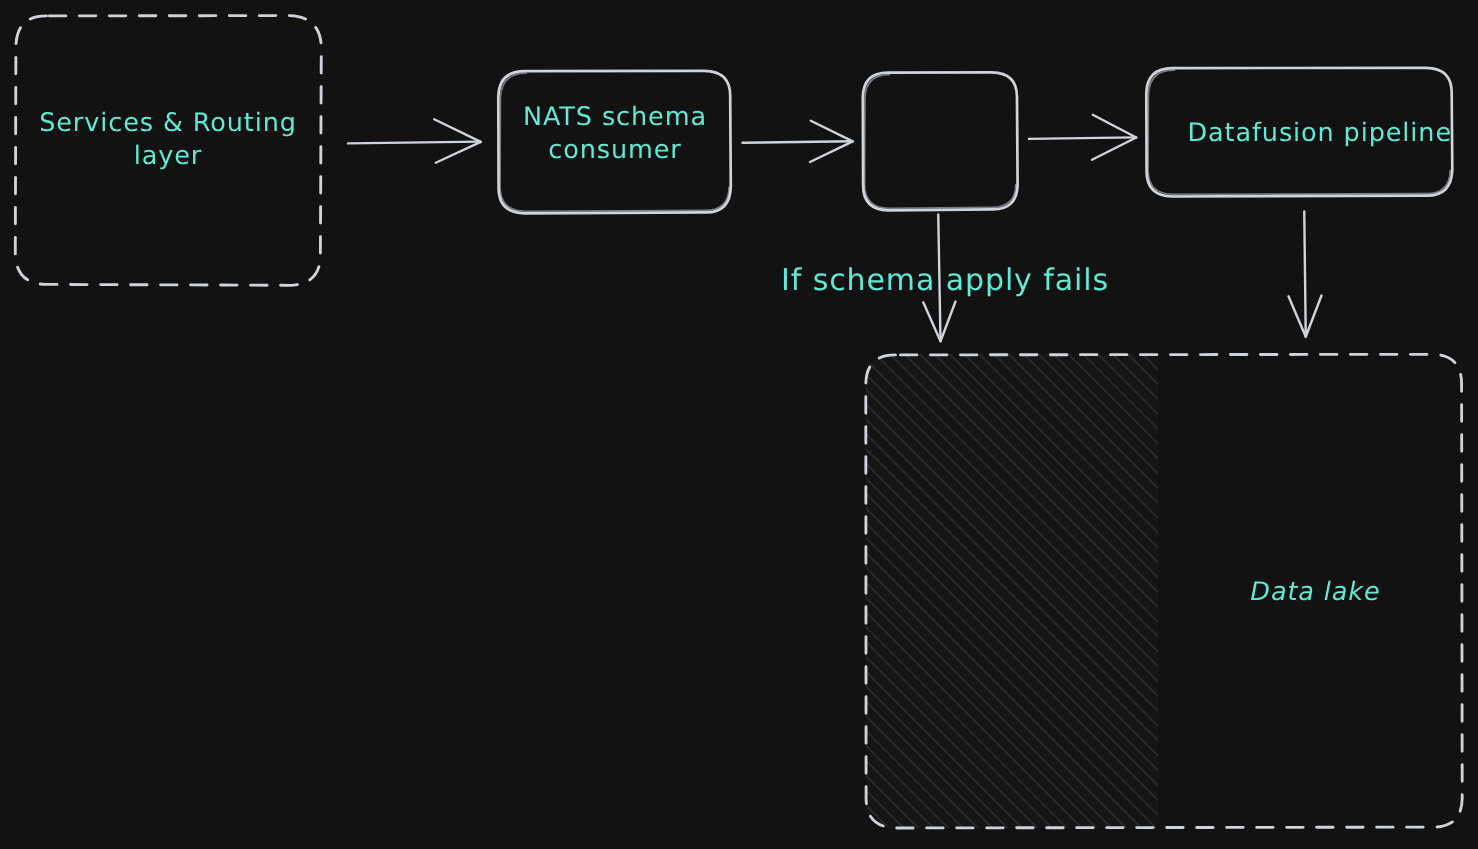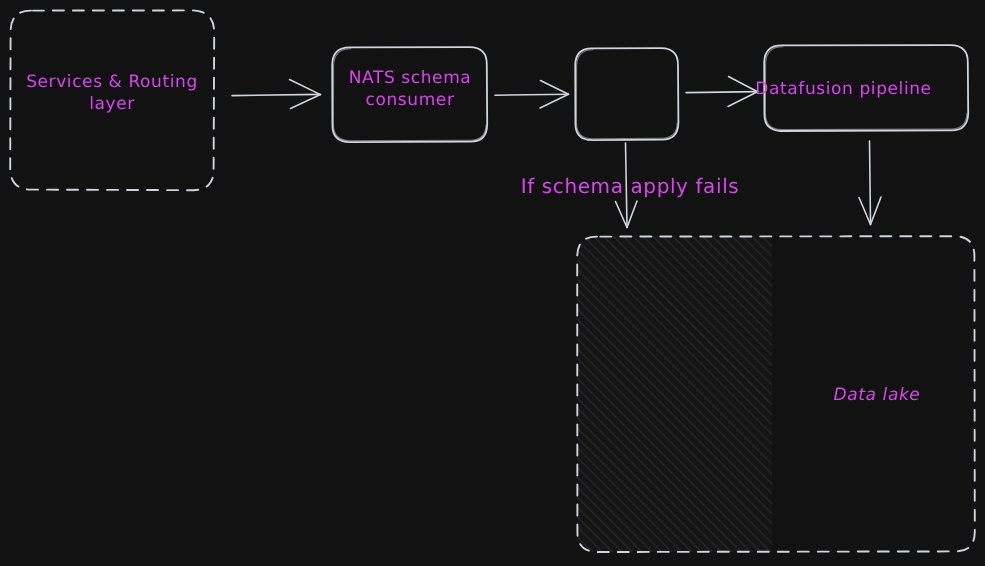--- a/index.html
+++ b/index.html
@@ -22,21 +22,21 @@
     position: absolute;
     top: 0;
     left: 0;
     width: 985px;
     height: 566px;
   }
   .node-label,
   .edge-label,
   .region-label {
     position: absolute;
-    color: #d946ef;
+    color: #5eead4;
     font-family: "DejaVu Sans", sans-serif;
     text-align: center;
     letter-spacing: 0.6px;
     line-height: 1.32;
     white-space: pre-line;
     pointer-events: none;
     text-rendering: geometricPrecision;
   }
   .node-label {
     font-size: 17px;
@@ -50,21 +50,21 @@
   .label-services {
     left: 12px;  top: 71px;  width: 200px;
   }
   .label-nats {
     left: 333px; top: 67px;  width: 154px;
   }
   .label-schema {
     left: 576px; top: 66px;  width: 102px;
   }
   .label-datafusion {
-    left: 742px; top: 78px;  width: 203px;
+    left: 765px; top: 78px;  width: 203px; text-align: right;
   }
   .label-if-fails {
     left: 516px; top: 173px; width: 228px;
   }
   .label-error-lake {
     left: 596px; top: 384px; width: 160px;
   }
   .label-data-lake {
     left: 797px; top: 384px; width: 160px; font-style: italic;
   }

